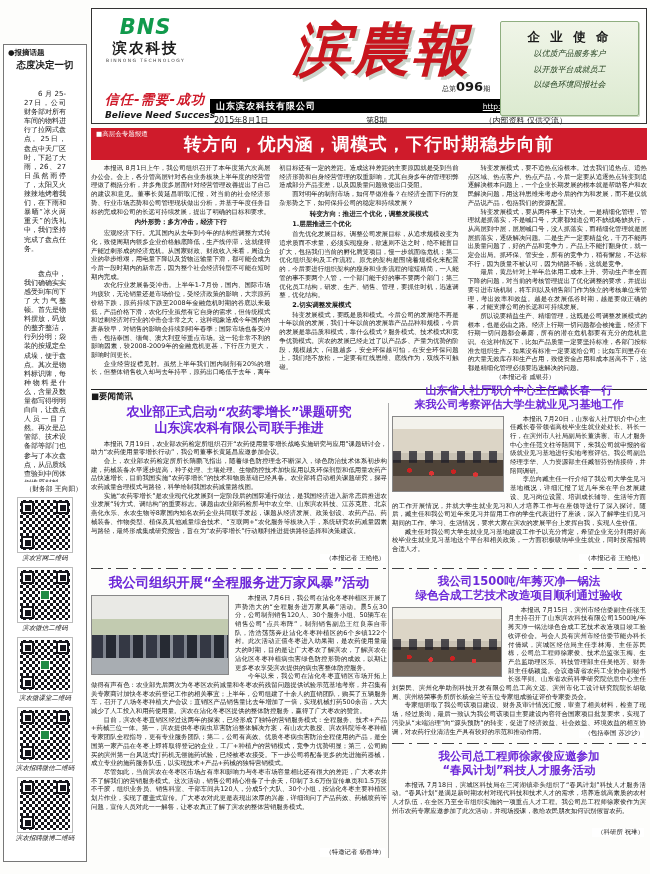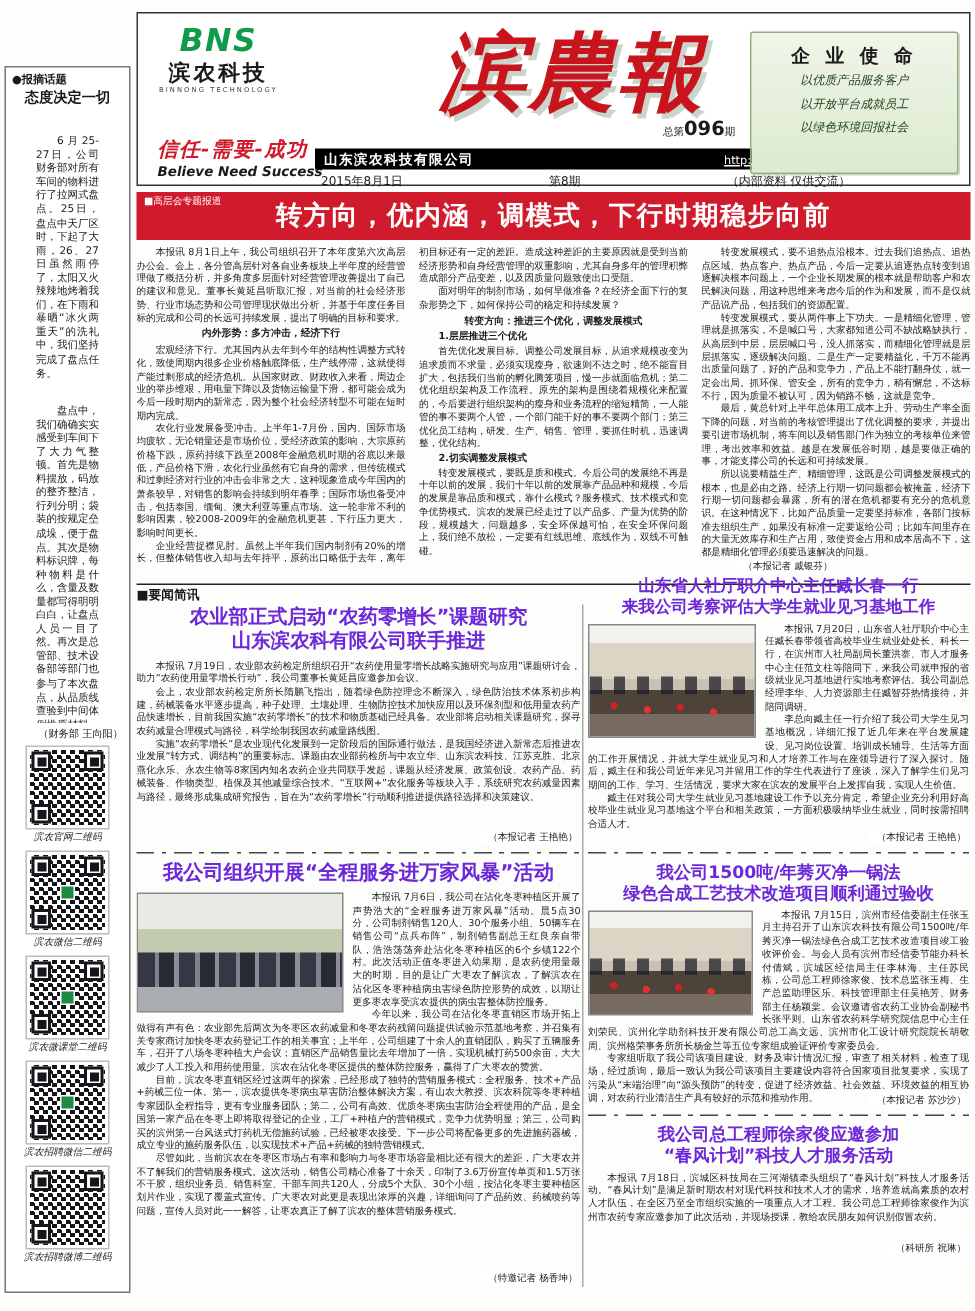--- a/index.html
+++ b/index.html
@@ -251,21 +251,21 @@
       <p>臧主任对我公司大学生就业见习基地建设工作予以充分肯定，希望企业充分利用好高校毕业生就业见习基地这个平台和相关政策，一方面积极吸纳毕业生就业，同时按需招聘合适人才。</p>
       <div class="art-byline">（本报记者 王艳艳）</div>
     </div>
     <div class="divider"></div>
     <div class="article art-d">
       <div class="art-headline hl-d">我公司1500吨/年莠灭净一锅法
 绿色合成工艺技术改造项目顺利通过验收</div>
       <div class="photo-meeting photo-m2"></div>
       <p>本报讯 7月15日，滨州市经信委副主任张玉月主持召开了山东滨农科技有限公司1500吨/年莠灭净一锅法绿色合成工艺技术改造项目竣工验收评价会。与会人员有滨州市经信委节能办科长付倩斌，滨城区经信局主任李林海、主任苏民栋，公司总工程师徐家俊、技术总监张玉梅、生产总监助理区乐、科技管理部主任吴艳芳、财务部主任杨颖棠。会议邀请省农药工业协会副秘书长张平则、山东省农药科学研究院信息中心主任刘荣民、滨州化学助剂科技开发有限公司总工高文远、滨州市化工设计研究院院长胡敬周、滨州格荣事务所所长杨金兰等五位专家组成验证评价专家委员会。</p>
       <p>专家组听取了我公司该项目建设、财务及审计情况汇报，审查了相关材料，检查了现场，经过质询，最后一致认为我公司该项目主要建设内容符合国家项目批复要求，实现了污染从“末端治理”向“源头预防”的转变，促进了经济效益、社会效益、环境效益的相互协调，对农药行业清洁生产具有较好的示范和推动作用。</p>
-      <div class="art-byline">（本报记者 苏沙沙）</div>
+      <div class="art-byline">（包括泰国 苏沙沙）</div>
     </div>
     <div class="divider"></div>
     <div class="article art-e">
       <div class="art-headline hl-e">我公司总工程师徐家俊应邀参加
 “春风计划”科技人才服务活动</div>
       <p>本报讯 7月18日，滨城区科技局在三河湖镇牵头组织了“春风计划”科技人才服务活动。“春风计划”是满足新时期农村对现代科技和技术人才的需求，培养造就高素质的农村人才队伍，在全区乃至全市组织实施的一项重点人才工程。我公司总工程师徐家俊作为滨州市农药专家应邀参加了此次活动，并现场授课，教给农民朋友如何识别假冒农药。</p>
       <div class="art-byline">（科研所 祝琳）</div>
     </div>
   </div>
 

